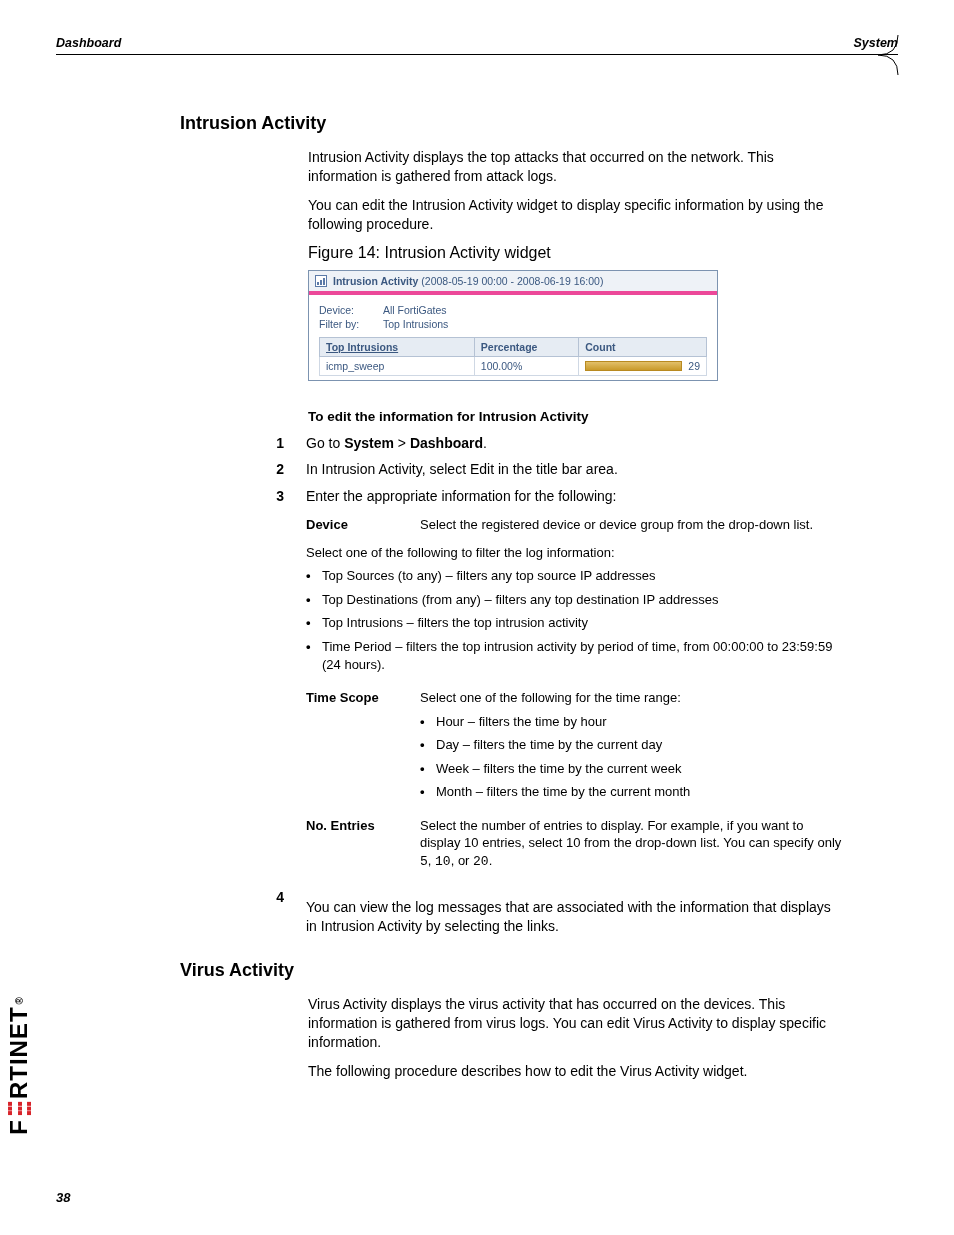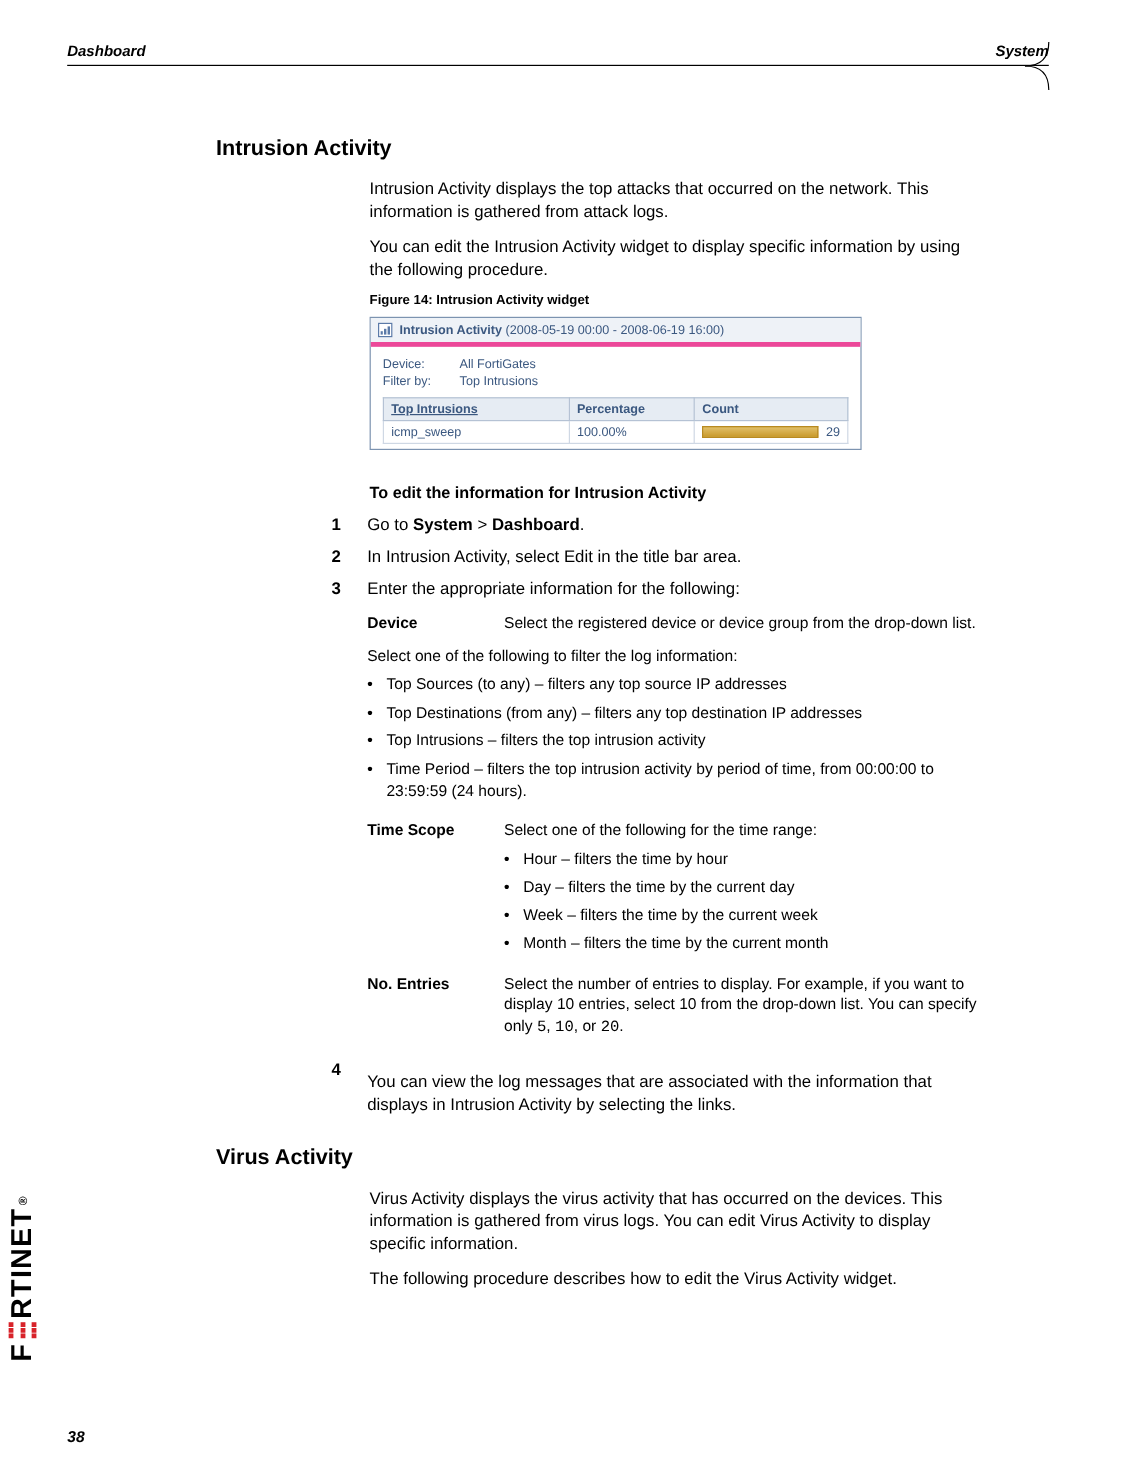--- a/index.html
+++ b/index.html
@@ -1,27 +1,27 @@
 <!DOCTYPE html>
 <html><head>
 <meta charset="utf-8">
 <style>
   * { box-sizing: border-box; margin: 0; padding: 0; }
   html, body { width: 954px; height: 1235px; font-family: Arial, Helvetica, sans-serif; color: #000; background: #fff; }
-  .page { position: relative; width: 954px; height: 1235px; padding: 36px 80px 30px 56px; }
+  .page { position: relative; width: 954px; height: 1235px; padding: 36px 56px 30px 56px; }
   
   .runhead { display: flex; justify-content: space-between; font-style: italic; font-weight: bold; font-size: 12.5px; color: #000; padding: 0 0 4px 0; border-bottom: 1px solid #000; }
   .curve-wrap { position: relative; height: 0; }
   .curve { position: absolute; right: -20px; top: -24px; width: 40px; height: 48px; }
   
   .content { margin-top: 58px; margin-left: 124px; margin-right: 54px; }
   h2.section { font-weight: bold; font-size: 18px; font-family: Arial, Helvetica, sans-serif; margin-bottom: 14px; }
   .body-col { margin-left: 128px; }
   p.body { font-size: 14px; line-height: 1.35; margin-bottom: 10px; font-family: Arial, Helvetica, sans-serif; }
-  .fig-caption { font-weight: bold; font-size: 11px; margin-top: 10px; margin-bottom: 8px; }
+  .fig-caption { font-weight: normal; font-size: 16px; margin-top: 10px; margin-bottom: 8px; }
   
   .widget { width: 410px; border: 1px solid #7c93b0; font-size: 10.5px; background: #fff; }
   .widget-title { background: #eef2f7; padding: 4px 6px; border-bottom: 4px solid #ec4899; display: flex; align-items: center; gap: 6px; }
   .widget-title .icon { width: 12px; height: 12px; border: 1px solid #5b7aa8; display: inline-flex; align-items: center; justify-content: center; font-size: 8px; color: #5b7aa8; background: #fff; }
   .widget-title strong { color: #3b5880; font-weight: bold; }
   .widget-title span.range { color: #3b5880; font-weight: normal; }
   .widget-body { padding: 8px 10px 4px 10px; }
   .widget-body .kv { display: flex; gap: 10px; padding: 1px 0; color: #3b5880; }
   .widget-body .kv .k { min-width: 54px; }
   .widget-table { width: 100%; border-collapse: collapse; margin-top: 6px; font-size: 10.5px; }

